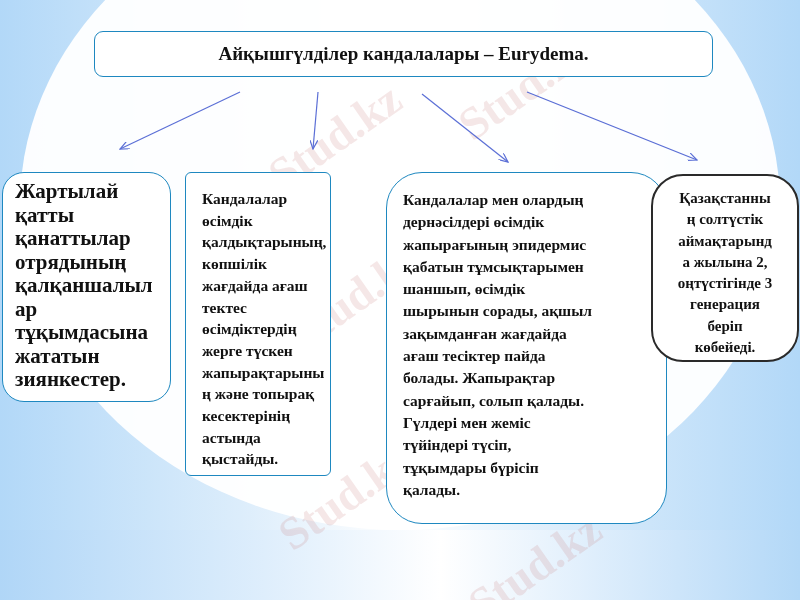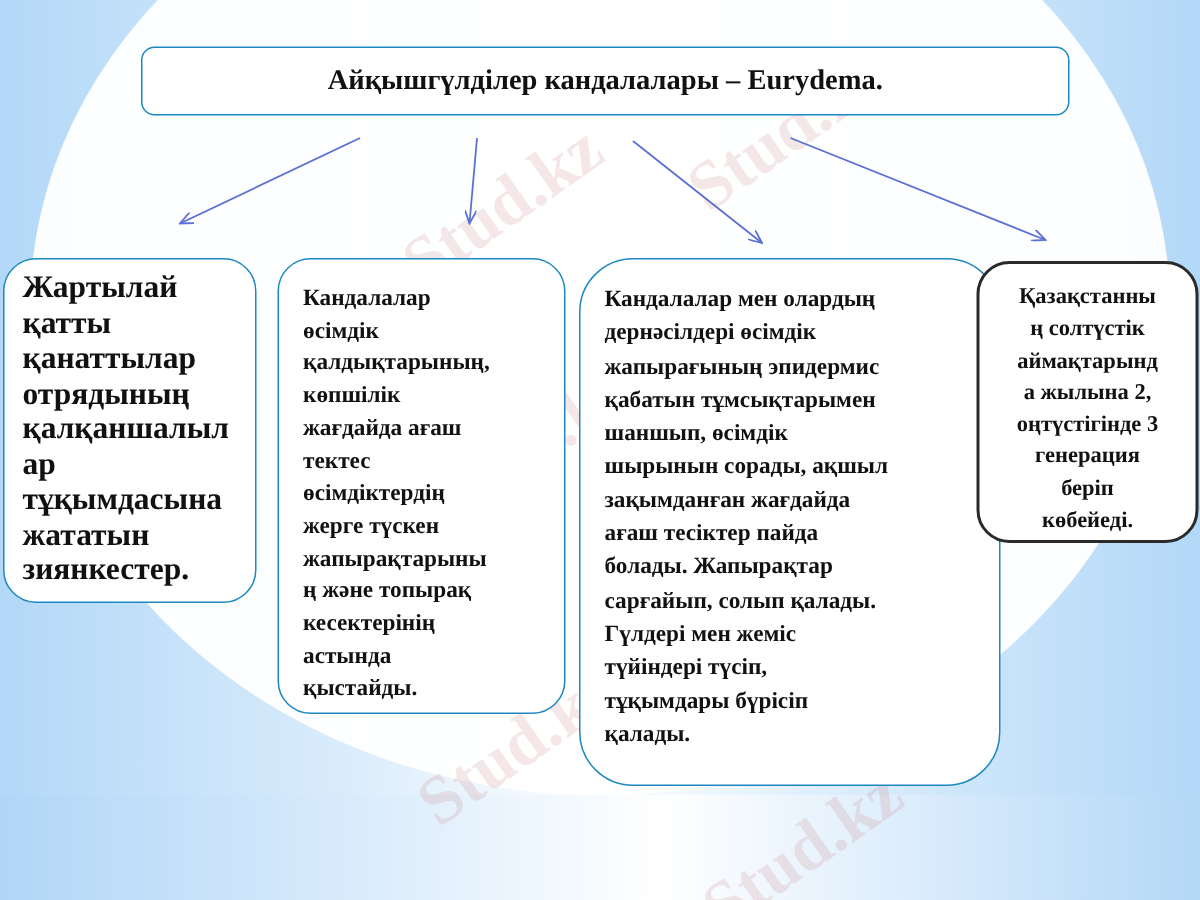--- a/index.html
+++ b/index.html
@@ -15,23 +15,23 @@
     background:#ffffff; opacity:0.95; }
   .watermark { position:absolute; color:rgba(200,120,120,0.18); font-size:46px; font-weight:bold;
     transform:rotate(-35deg); white-space:nowrap; font-family:"Liberation Serif", serif; }
   .box { position:absolute; background:#ffffff; box-sizing:border-box; color:#111;
     font-weight:bold; font-size:16px; line-height:22px; }
   .blue { border:1.5px solid #1e88c0; }
   .dark { border:2px solid #2a2a2a; }
   #title-box { left:94px; top:31px; width:619px; height:46px; border-radius:9px;
     display:flex; align-items:center; justify-content:center; font-size:19px; }
   #box1 { left:2px; top:172px; width:169px; height:230px; border-radius:22px; padding:7px 0 0 12px; font-size:21px; line-height:23.5px; }
-  #box2 { left:185px; top:172px; width:192px; height:304px; border-radius:22px; padding:15px 0 0 16px; font-size:15.5px; line-height:21.7px; }
+  #box2 { left:185px; top:172px; width:146px; height:304px; border-radius:6px; padding:15px 0 0 16px; font-size:15.5px; line-height:21.7px; }
   #box3 { left:386px; top:172px; width:281px; height:352px; border-radius:36px; padding:16px 0 0 16px; font-size:15.5px; line-height:22.3px; }
-  #box4 { left:651px; top:174px; width:148px; height:188px; border-radius:22px; padding:12px 0 0 0; text-align:center; font-size:15px; line-height:21.3px; }
+  #box4 { left:651px; top:174px; width:148px; height:188px; border-radius:32px; padding:12px 0 0 0; text-align:center; font-size:15px; line-height:21.3px; }
   .line { display:block; white-space:nowrap; }
   svg.arrows { position:absolute; left:0; top:0; width:800px; height:600px; pointer-events:none; }
 </style>
 </head>
 <body>
 
 <div class="bg"></div>
 <div class="bg-top"></div>
 <div class="band-bottom"></div>
 <div class="ellipse2"></div>

